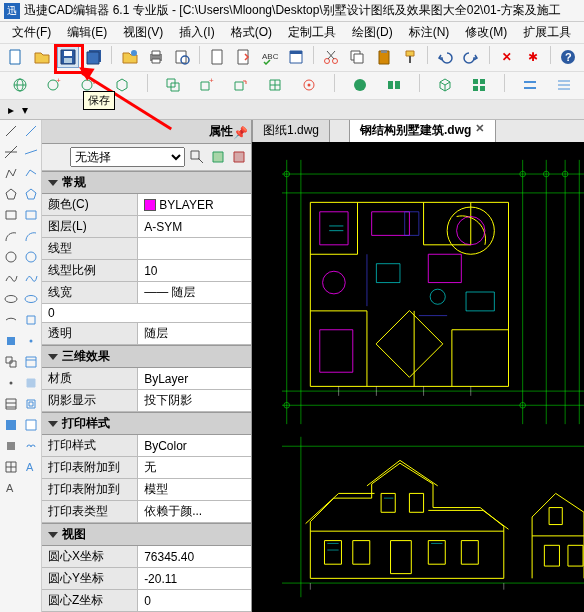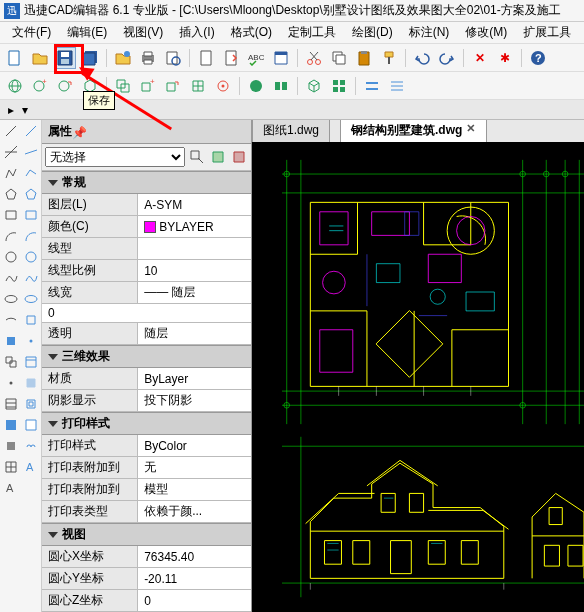--- a/index.html
+++ b/index.html
@@ -2,42 +2,42 @@
 <html><head>
 <meta charset="utf-8">
 <style>
   * { box-sizing: border-box; margin: 0; padding: 0; }
   body { font-family: "Microsoft YaHei", Arial, sans-serif; font-size: 12px; background: #f0f0f0; width: 584px; height: 612px; overflow: hidden; position: relative; }
   .titlebar { background: #f5f5f5; border-bottom: 1px solid #ccc; height: 22px; display: flex; align-items: center; padding: 0 4px; }
   .app-icon { width: 16px; height: 16px; background: #2266bb; display: inline-flex; align-items: center; justify-content: center; color: #fff; font-size: 10px; margin-right: 4px; }
   .titlebar-text { font-size: 12px; white-space: nowrap; overflow: hidden; }
   .menubar { background: #f5f5f5; border-bottom: 1px solid #ddd; height: 22px; display: flex; align-items: center; padding: 0 4px; }
   .menu-item { padding: 2px 8px; cursor: pointer; }
-  .toolbar { background: #f5f5f5; border-bottom: 1px solid #ddd; padding: 2px 4px; display: flex; flex-wrap: wrap; gap: 3px; align-items: center; }
+  .toolbar { background: #f5f5f5; border-bottom: 1px solid #ddd; padding: 2px 4px; display: flex; flex-wrap: wrap; gap: 3px; align-items: center; flex-direction: column; }
   .tool-btn { width: 22px; height: 22px; display: inline-flex; align-items: center; justify-content: center; cursor: pointer; border: 1px solid transparent; position: relative; }
   .sep { width: 1px; height: 18px; background: #ccc; margin: 0 2px; }
   .main-area { display: flex; height: calc(612px - 22px - 22px - 28px - 28px - 20px); }
   .side-toolbar { width: 42px; background: #f5f5f5; border-right: 1px solid #ccc; display: flex; flex-direction: column; flex-wrap: wrap; padding: 2px; gap: 2px; }
   .side-toolbar .tool-btn { width: 18px; height: 18px; }
   .side-col { display: flex; flex-direction: column; gap: 3px; }
   .props-panel { width: 210px; background: #f0f0f0; border-right: 1px solid #999; display: flex; flex-direction: column; }
-  .props-header { background: #d8d8d8; border-bottom: 1px solid #999; padding: 3px 6px; font-weight: bold; display: flex; align-items: center; justify-content: flex-start; }
+  .props-header { background: #d8d8d8; border-bottom: 1px solid #999; padding: 3px 6px; font-weight: bold; display: flex; align-items: center; justify-content: flex-end; }
   .pin-icon { width: 12px; height: 12px; cursor: pointer; }
   .props-toolbar { background: #eee; padding: 3px; display: flex; gap: 3px; align-items: center; border-bottom: 1px solid #bbb; }
-  .props-select { flex: 1; font-size: 12px; height: 20px; }
+  .props-select { flex: 1; font-size: 12px; height: 20px; margin-left: 25px; }
   .props-body { overflow-y: auto; flex: 1; }
   .props-section-hdr { background: #d0d0d0; border: 1px solid #999; border-left: none; border-right: none; padding: 2px 6px; font-weight: bold; display: flex; align-items: center; cursor: pointer; }
   .expand-tri { display: inline-block; width: 0; height: 0; border-left: 5px solid transparent; border-right: 5px solid transparent; border-top: 6px solid #333; margin-right: 4px; }
   .props-row { display: flex; border-bottom: 1px solid #bbb; background: #fff; }
   .props-label { width: 46%; padding: 2px 6px; border-right: 1px solid #bbb; background: #e8e8e8; }
   .props-value { flex: 1; padding: 2px 6px; display: flex; align-items: center; gap: 3px; }
   .bylayer-swatch { width: 12px; height: 12px; background: #ff00ff; border: 1px solid #555; }
   .canvas-area { flex: 1; position: relative; background: #000; display: flex; flex-direction: column; overflow: hidden; }
   .tab-bar { background: #e8e8e8; height: 22px; display: flex; align-items: flex-end; }
-  .tab { padding: 3px 10px; background: #ddd; border: 1px solid #999; border-bottom: none; margin-right: 10px; cursor: pointer; display: flex; gap: 4px; font-size: 12px; }
+  .tab { padding: 3px 10px; background: #ddd; border: 1px solid #999; border-bottom: none; margin-right: 19px; cursor: pointer; display: flex; gap: 4px; font-size: 12px; }
   .tab.active { background: #fff; font-weight: bold; }
   .tab-close { font-size: 11px; color: #555; cursor: pointer; }
   .drawing { flex: 1; background: #000; position: relative; overflow: hidden; }
   .villa-plan { position: absolute; top: 10px; left: 30px; right: 0; height: 280px; }
   .villa-elev { position: absolute; bottom: 10px; left: 30px; right: 0; height: 170px; }
   .tooltip { position: absolute; background: #ffffe1; border: 1px solid #000; padding: 1px 4px; font-size: 11px; z-index: 1000; margin-left: 16px; }
   .highlight-box { position: absolute; border: 3px solid #ff0000; pointer-events: none; z-index: 999; }
   .arrow-line { position: absolute; background: #ff0000; transform-origin: 0 0; z-index: 998; }
   .arrow-head { position: absolute; width: 0; height: 0; z-index: 998; }
   svg line, svg rect, svg circle, svg path, svg polygon { vector-effect: non-scaling-stroke; }
@@ -499,30 +499,30 @@
         </span>
       <span class="tool-btn" style="width:18px;height:18px">
           <svg width="14" height="14">
             <rect x="2" y="2" width="10" height="10" fill="#d5a8a8" stroke="#b33939"></rect>
           </svg>
         </span>
     </div>
     <div class="props-body" id="props-body">
         <div class="props-section-hdr"><span class="expand-tri"></span>常规</div>
         <div class="props-row">
-          <div class="props-label">图层(L)</div>
-          <div class="props-value">
-            <span>A-SYM</span>
-          </div>
-        </div>
-        <div class="props-row">
           <div class="props-label">颜色(C)</div>
           <div class="props-value">
             <span class="bylayer-swatch"></span>
             <span>BYLAYER</span>
+          </div>
+        </div>
+        <div class="props-row">
+          <div class="props-label">图层(L)</div>
+          <div class="props-value">
+            <span>A-SYM</span>
           </div>
         </div>
         <div class="props-row">
           <div class="props-label">线型</div>
           <div class="props-value">
             <span></span>
           </div>
         </div>
         <div class="props-row">
           <div class="props-label">线型比例</div>

